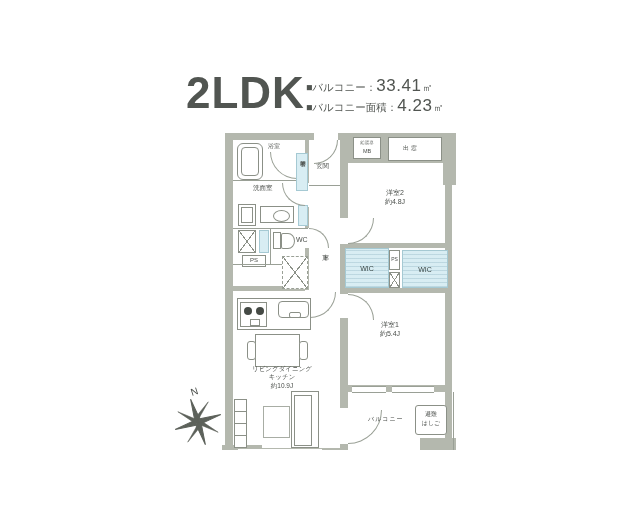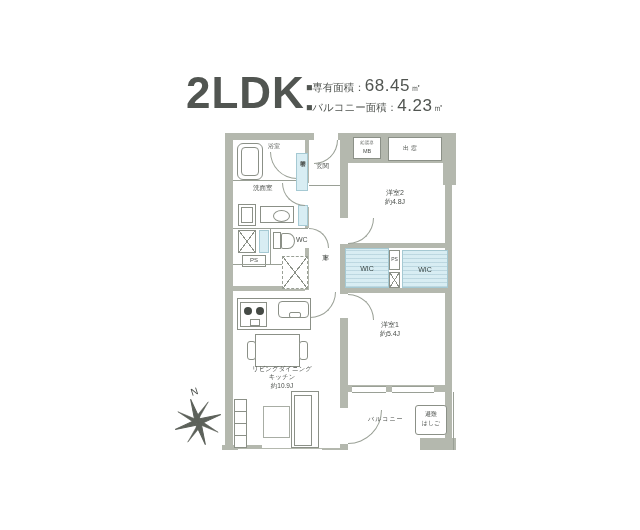--- a/index.html
+++ b/index.html
@@ -33,22 +33,22 @@
   .arc-bl{border-top:1px solid #9aa096;border-right:1px solid #9aa096;border-radius:0 100% 0 0;}
 </style>
 </head>
 <body>
 
 <div id="canvas">
 
   <div id="hdr-type">2LDK</div>
   <div id="hdr-specs">
     <div class="spec-line">
-      <span class="spec-label">■専有面積：</span>
-      <span class="spec-value">68.45</span>
+      <span class="spec-label">■バルコニー：</span>
+      <span class="spec-value">33.41</span>
       <span class="spec-unit">㎡</span>
     </div>
     <div class="spec-line">
       <span class="spec-label">■バルコニー面積：</span>
       <span class="spec-value">4.23</span>
       <span class="spec-unit">㎡</span>
     </div>
   </div>
 
   <svg style="position:absolute;left:166px;top:386px;" width="64" height="64" viewBox="0 0 64 64">

